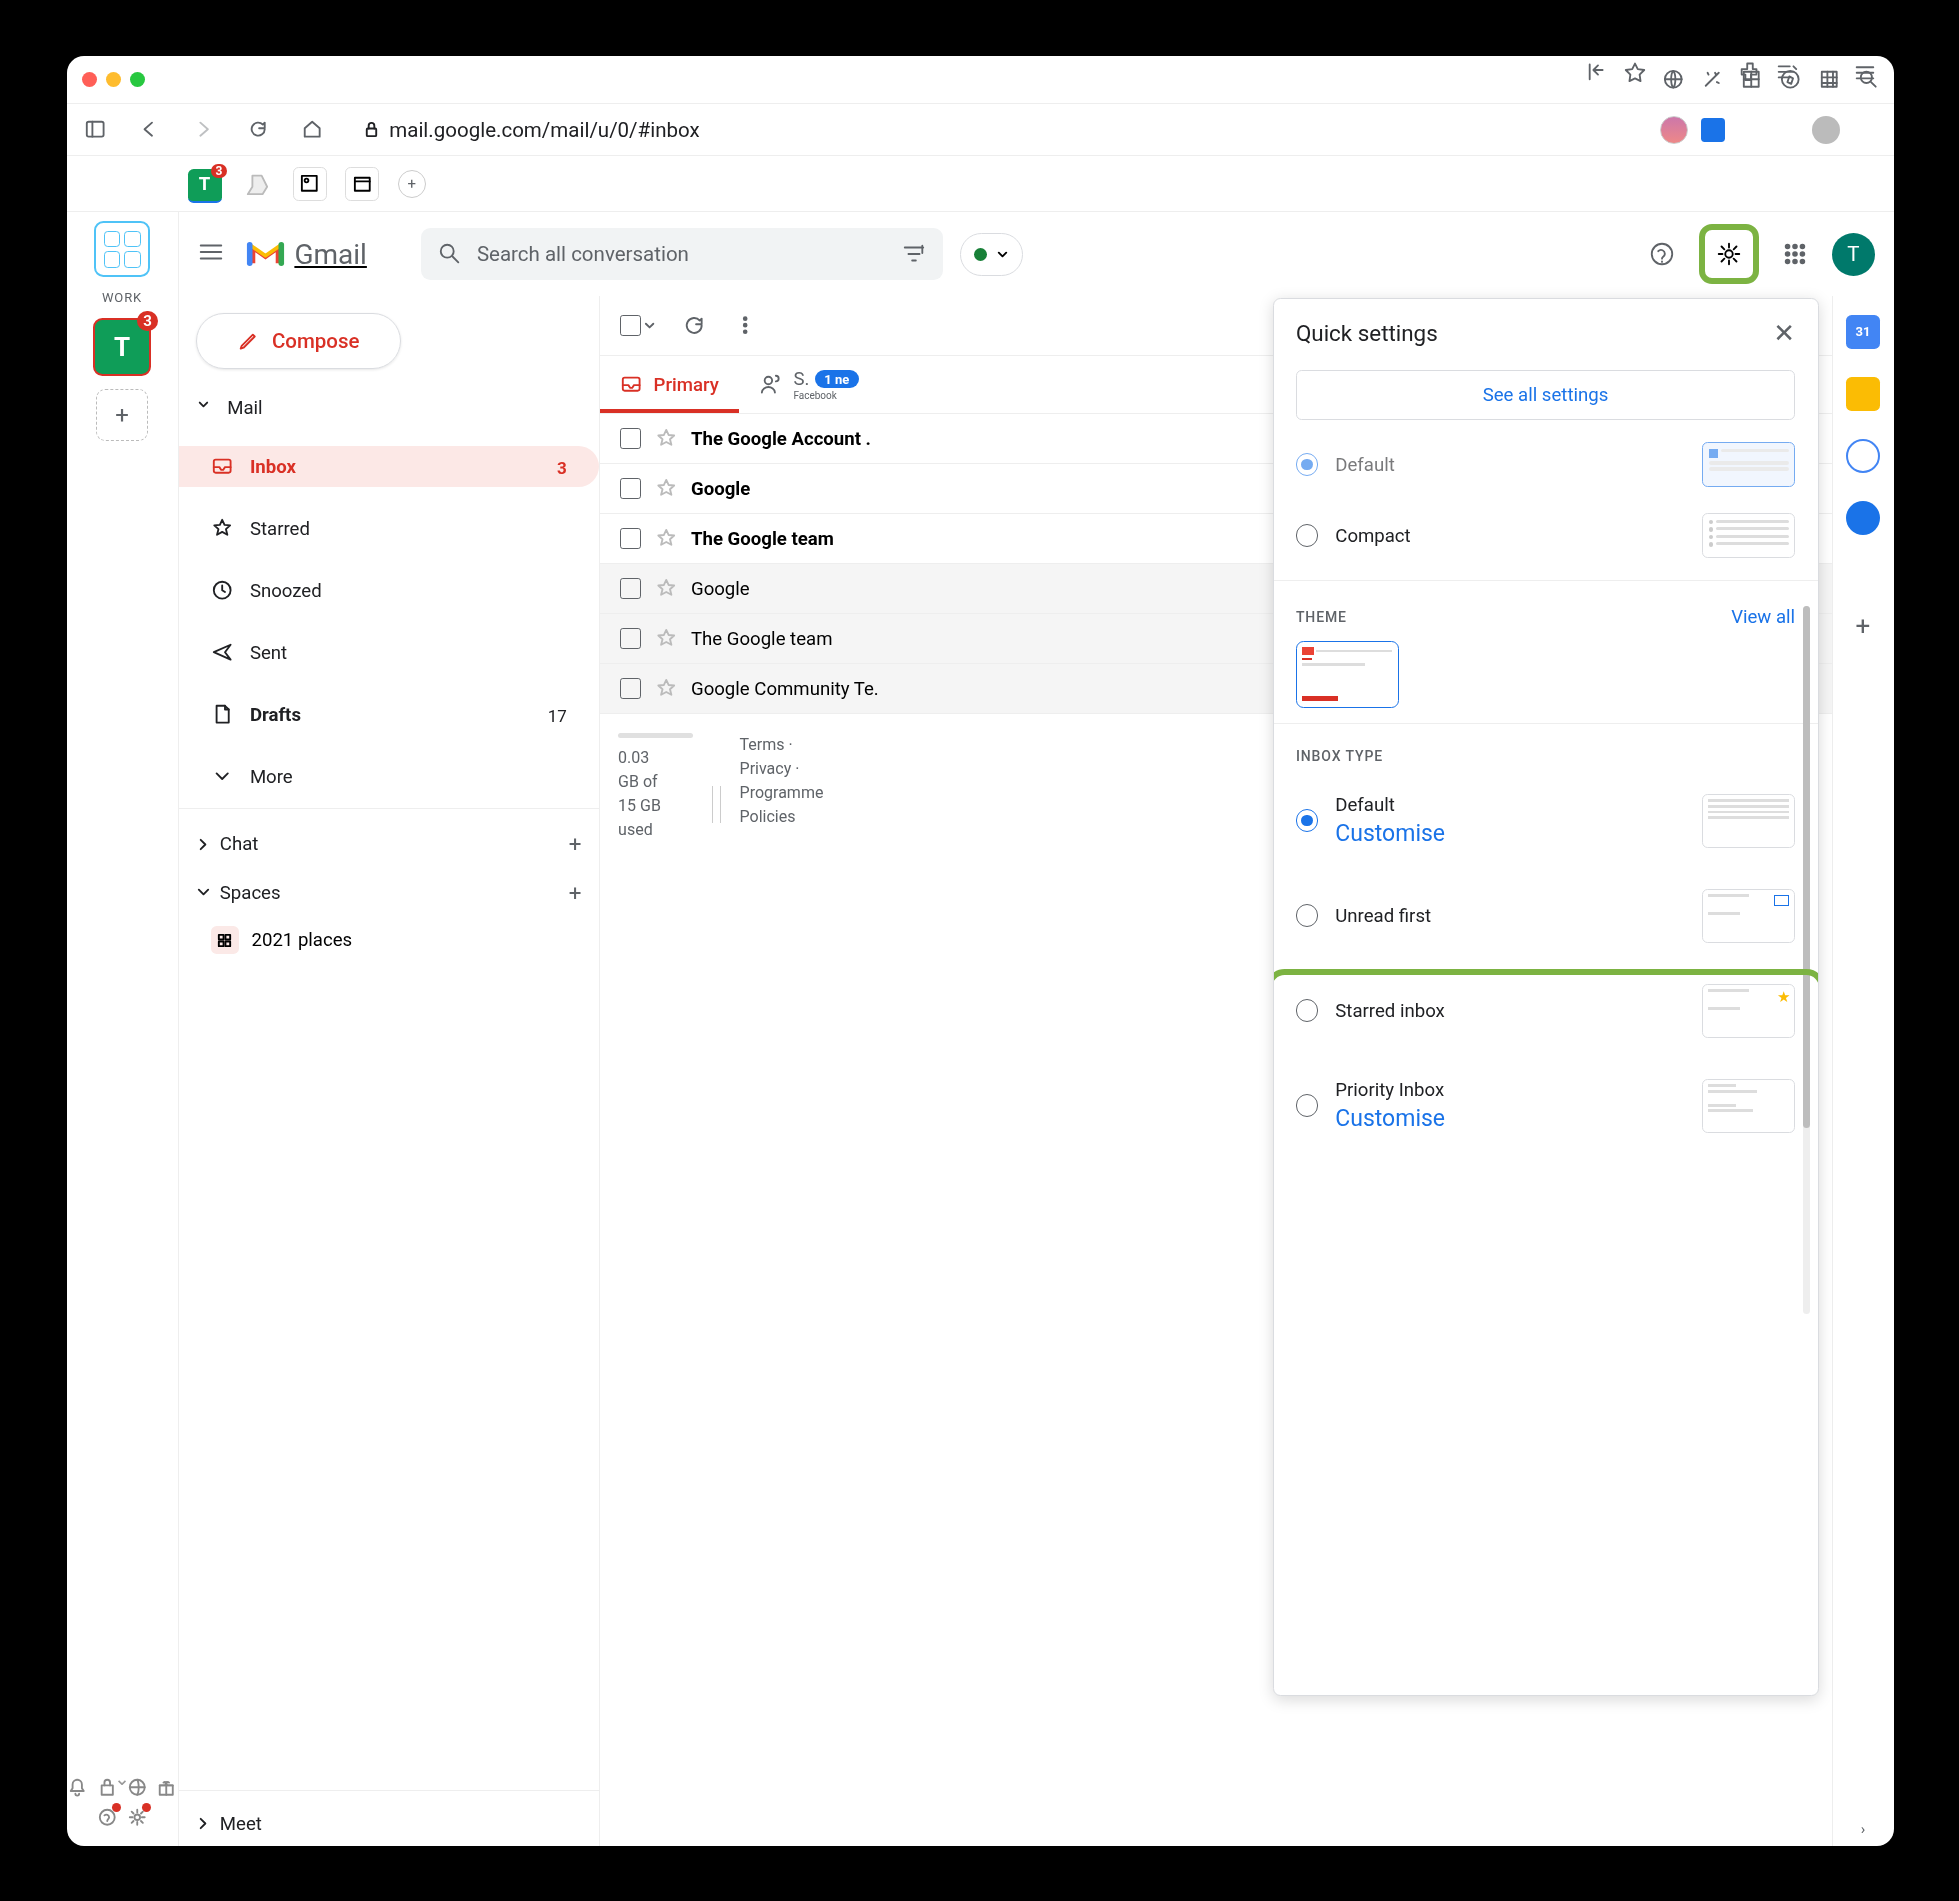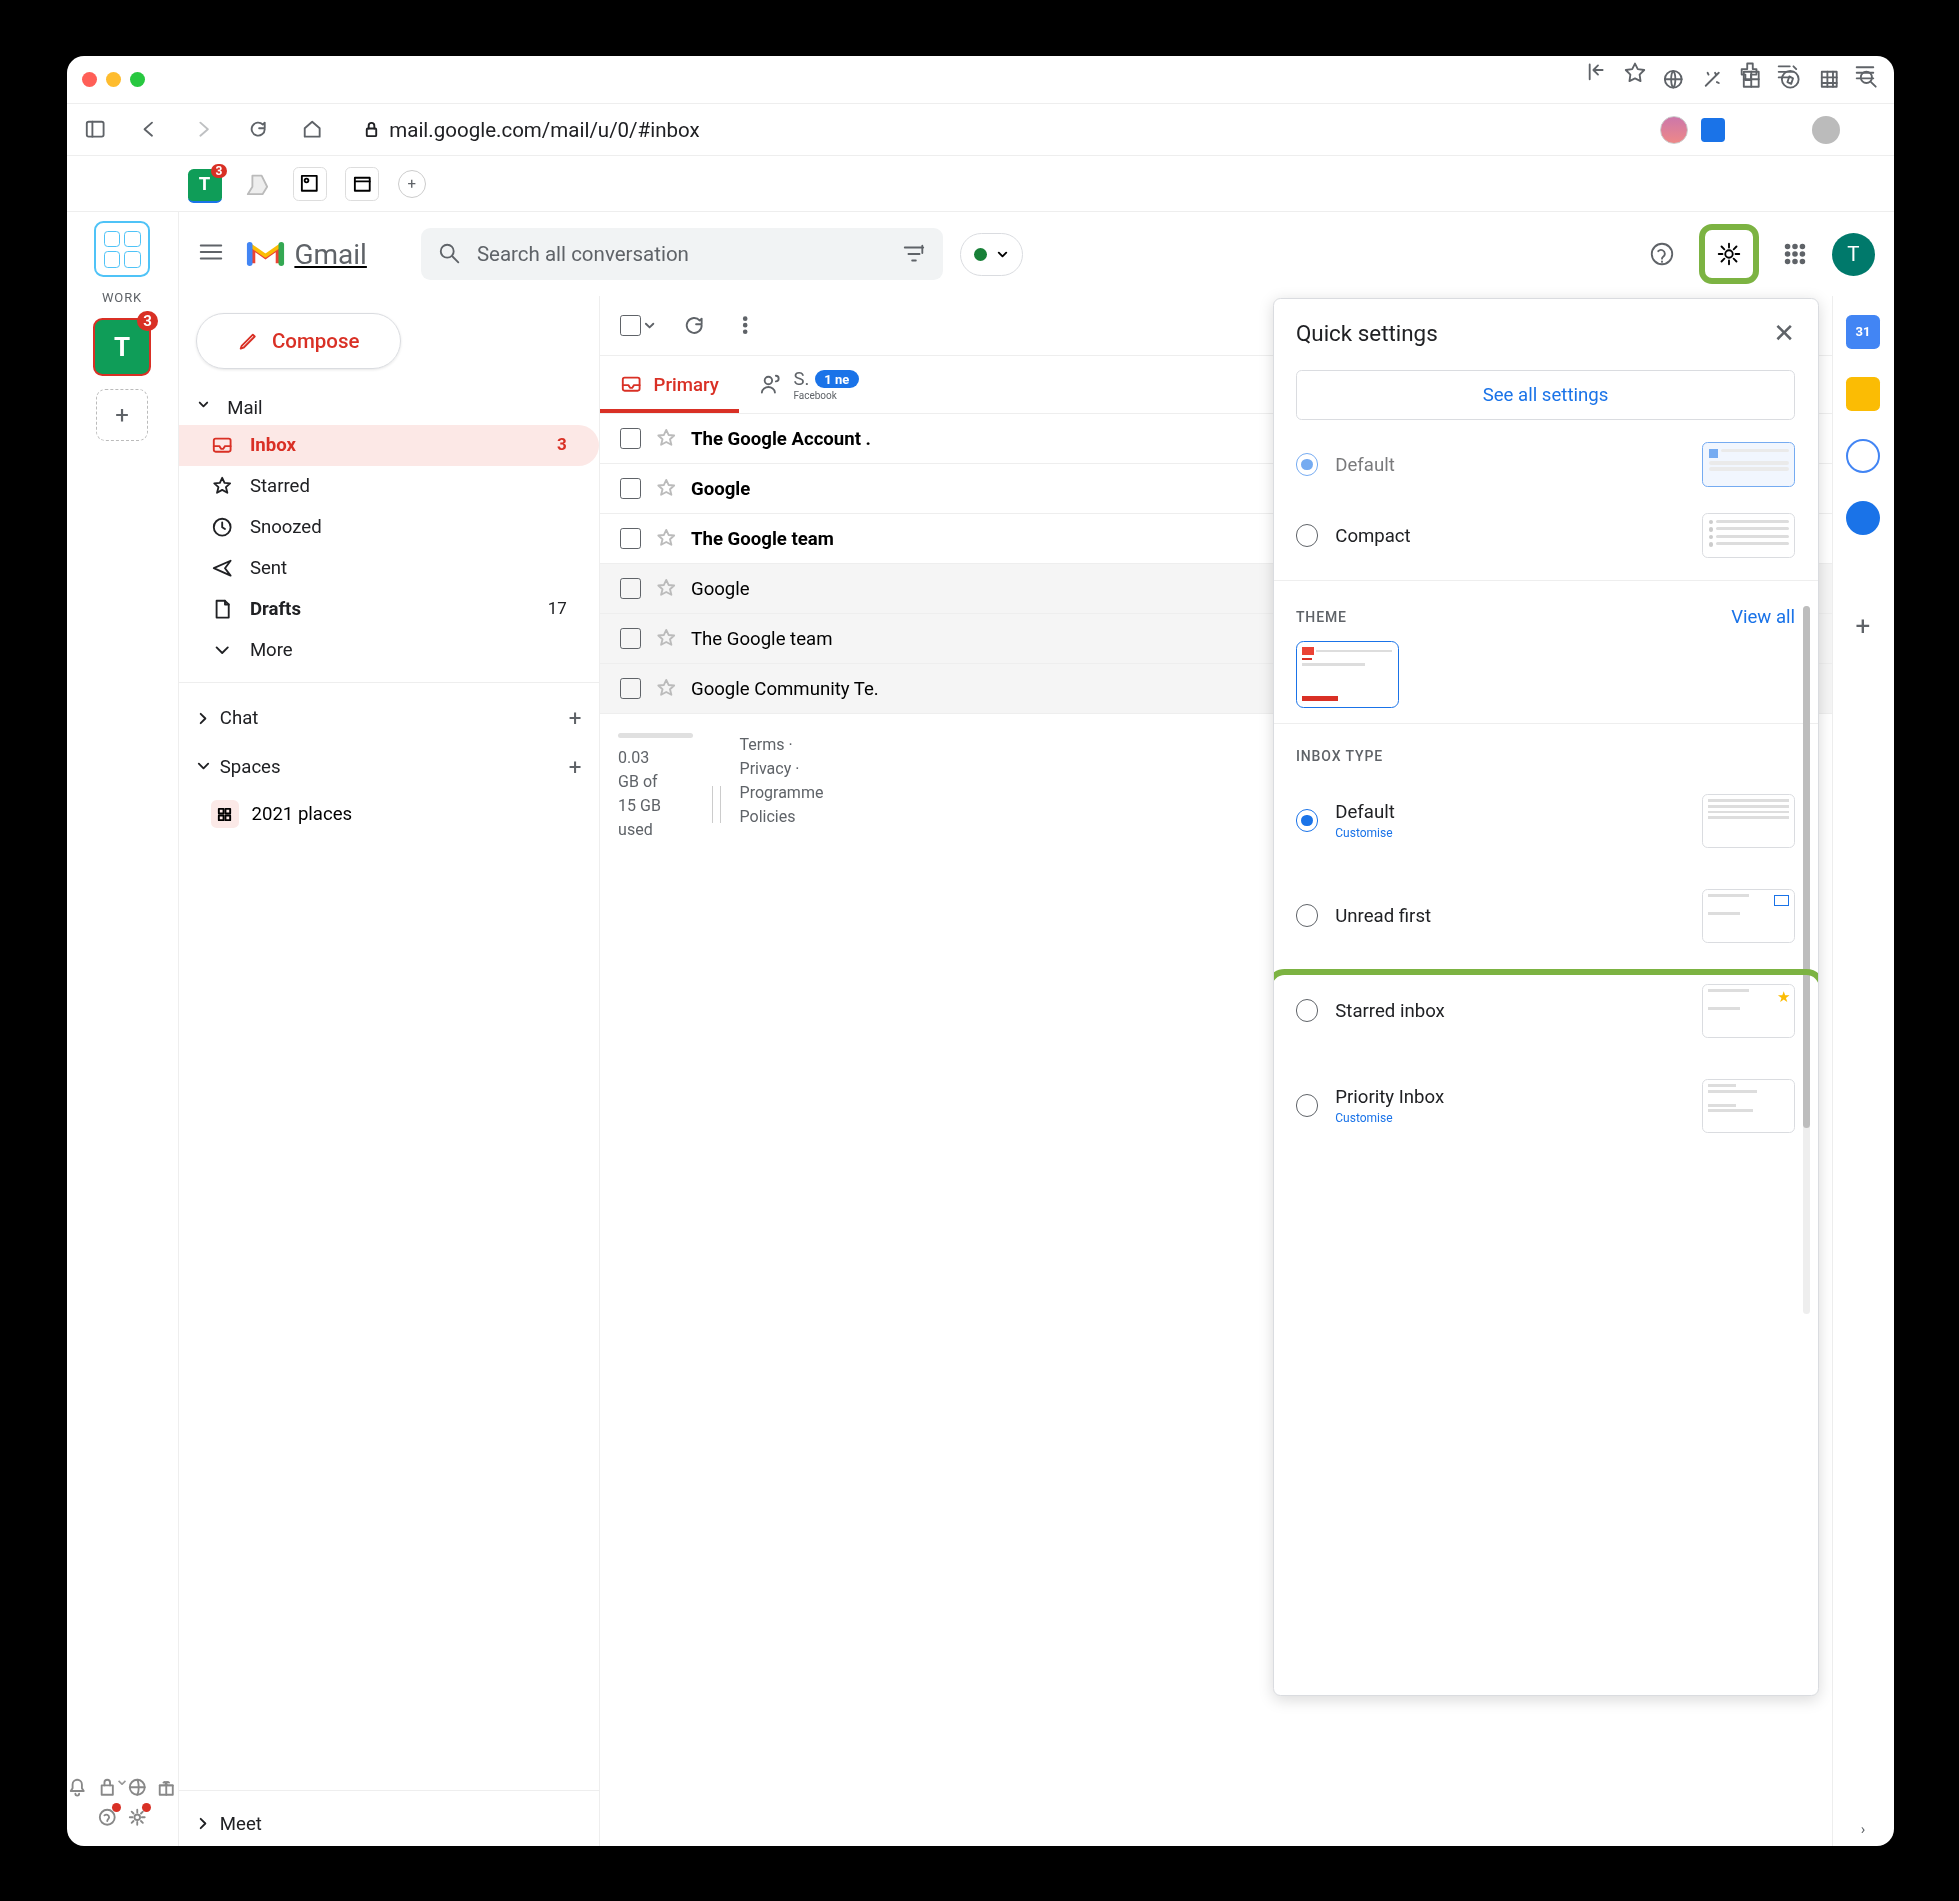--- a/index.html
+++ b/index.html
@@ -45,21 +45,21 @@
 .appbar-right { margin-left:auto; display:flex; align-items:center; gap:17px;}
 .icon-btn { width:39px;height:39px; display:flex;align-items:center;justify-content:center; color:#5f6368;}
 .icon-btn svg{ width:26px;height:26px;}
 .gear-highlight { width:60px; height:60px; border:6.5px solid #7cb342; border-radius:13px; display:flex;align-items:center;justify-content:center;}
 .avatar-t { width:43px;height:43px; background:#00796b; border-radius:50%; color:#fff; font-size:20.5px; display:flex;align-items:center;justify-content:center;}
 .body-row { flex:1; display:flex; min-height:0;}
 .nav { width:420px; display:flex; flex-direction:column; padding-top:17px;}
 .compose { width:205px; height:56px; border:0.9px solid #dadce0; border-radius:28px; display:flex; align-items:center; justify-content:center; gap:13px; margin-left:17px; color:#d93025; font-size:20.5px; font-weight:500; box-shadow:0 0.9px 2.8px rgba(0,0,0,.1);}
 .nav-section { margin-top:22.4px;}
 .nav-header { display:flex; align-items:center; gap:9.3px; padding:5.6px 17px; color:#202124; font-size:18.6px;}
-.nav-item { display:flex; align-items:flex-start; gap:17px; padding:9.3px 20.5px 9.3px 32px; color:#202124; font-size:18.6px; border-radius:0 20.5px 20.5px 0;}
+.nav-item { display:flex; align-items:flex-end; gap:17px; padding:9.3px 20.5px 9.3px 32px; color:#202124; font-size:18.6px; border-radius:0 20.5px 20.5px 0;margin-top:21px;}
 .nav-item.active { background:#fce8e6; color:#d93025; font-weight:bold;}
 .nav-item .count { margin-left:auto; padding-right:11.2px; font-size:17px;}
 .nav-item svg, .nav-header svg { width:22.4px;height:22.4px; stroke:currentColor;}
 .nav-item.bold { font-weight:bold; }
 .nav-divider { height:0.9px; background:#eee; margin:11.2px 0;}
 .nav-section-row { display:flex; align-items:center; padding:11.2px 17px; font-size:18.6px; color:#202124;}
 .nav-section-row .plus { margin-left:auto; color:#5f6368; font-size:22.4px;}
 .space-item { display:flex; align-items:center; gap:13px; padding:9.3px 17px 9.3px 32px; font-size:18.6px;}
 .space-chip { width:28px;height:28px; background:#fbe9e7; border-radius:5.6px; display:flex;align-items:center;justify-content:center;}
 .maillist { flex:1; display:flex; flex-direction:column; border-left:0.9px solid #eee; min-width:0;}
@@ -97,21 +97,21 @@
 .density-thumb { width:93px; height:45px; border:0.9px solid #dadce0; border-radius:5.6px; margin-left:auto; display:flex; flex-direction:column; padding:5.6px; gap:2.8px;}
 .density-thumb .line { height:3.7px; background:#ddd; border-radius:1.9px;}
 .qs-section-h { padding:15px 22.4px 9.3px; display:flex; align-items:center;}
 .qs-section-h .title { font-size:14px; color:#5f6368; letter-spacing:0.9px; font-weight:500;}
 .qs-section-h .link { margin-left:auto; color:#1a73e8; font-size:18.6px;}
 .theme-thumb { margin:3.7px 22.4px 15px; width:103px; height:67px; border:1.9px solid #1a73e8; border-radius:7.5px; padding:5.6px; display:flex; flex-direction:column; gap:2.8px;}
 .inbox-highlight { position:absolute; left:-7.5px; right:-7.5px; top:531px; height:755px; border:6.5px solid #7cb342; border-radius:18.6px; pointer-events:none; z-index:50;}
 .inbox-row { display:flex; align-items:center; padding:20.5px 22.4px; gap:17px;}
 .inbox-labels { display:flex; flex-direction:column; gap:3.7px;}
 .inbox-label { font-size:18.6px; color:#202124;}
-.inbox-custom { font-size:12px; color:#1a73e8;}
+.inbox-custom { font-size:23px; color:#1a73e8;}
 .inbox-thumb { width:93px; height:54px; border:0.9px solid #dadce0; border-radius:5.6px; margin-left:auto; display:flex; flex-direction:column; padding:4.7px; gap:2.8px; position:relative;}
 .inbox-thumb .tl { height:2.8px; background:#ddd;}
 .inbox-thumb .tag-imp { position:absolute; top:5.6px; right:5.6px; width:17px;height:11.2px; background:#fbbc04; clip-path: polygon(0 0, 70% 0, 100% 50%, 70% 100%, 0 100%);}
 .inbox-thumb .tag-mail { position:absolute; top:5.6px; right:5.6px; width:15px;height:11.2px; border:1.9px solid #1a73e8;}
 .inbox-thumb .tag-star { position:absolute; top:3.7px; right:3.7px; color:#fbbc04; font-size:15px;}
 svg { fill:none; stroke:currentColor; stroke-width:2; stroke-linecap:round; stroke-linejoin:round;}
 </style>
 </head>
 <body>
 

